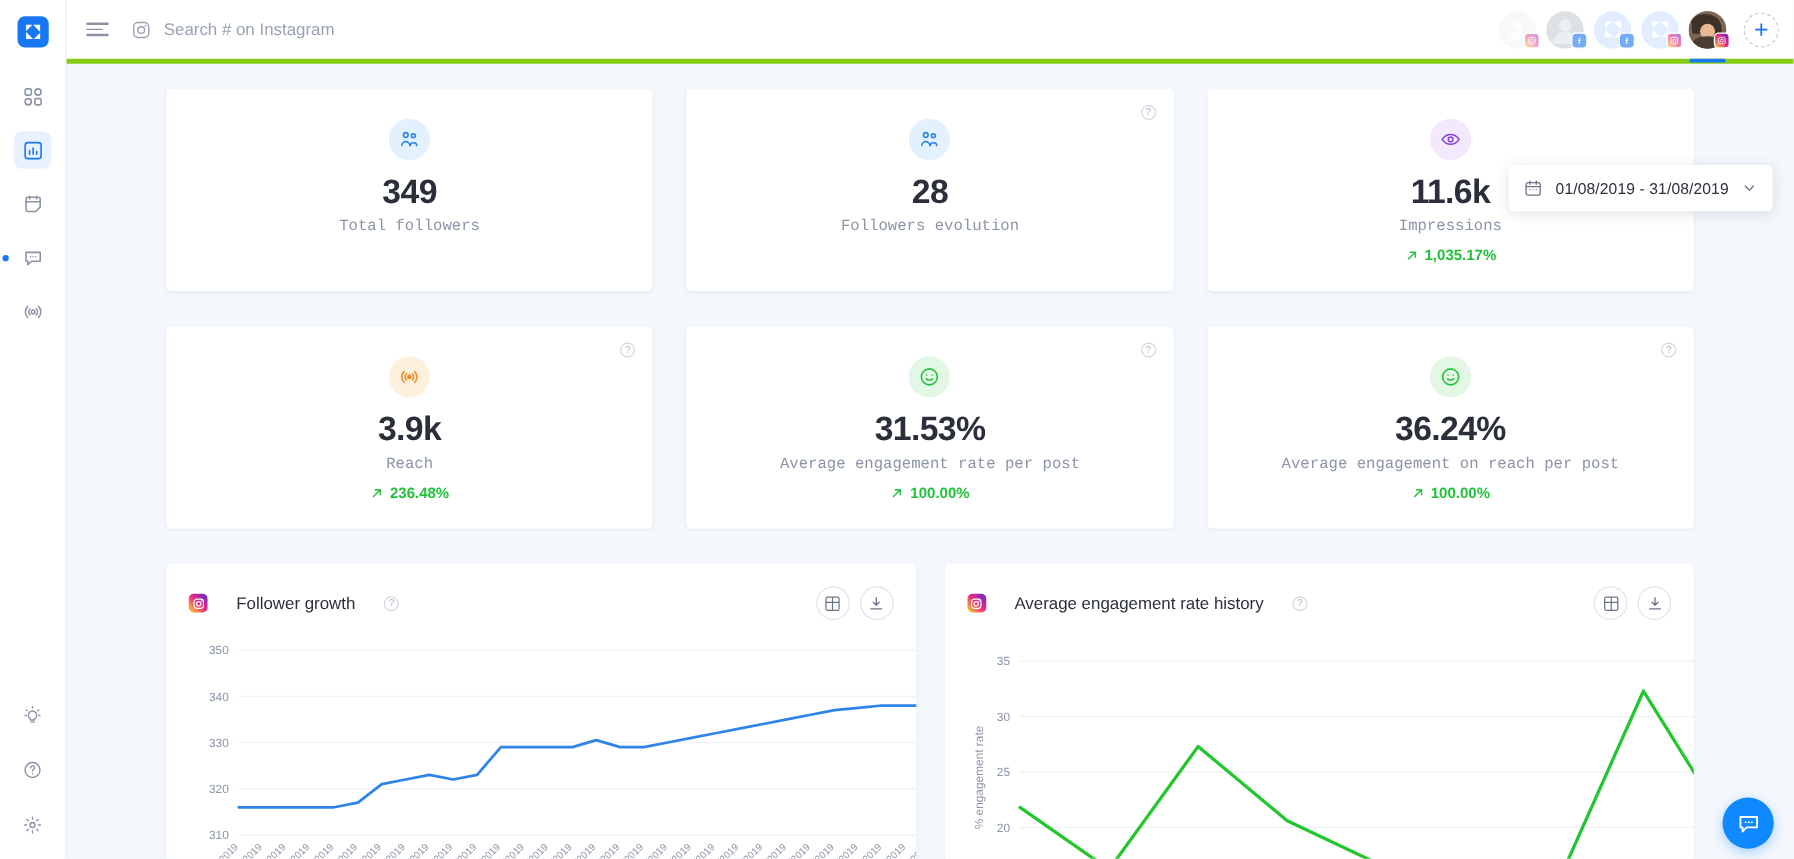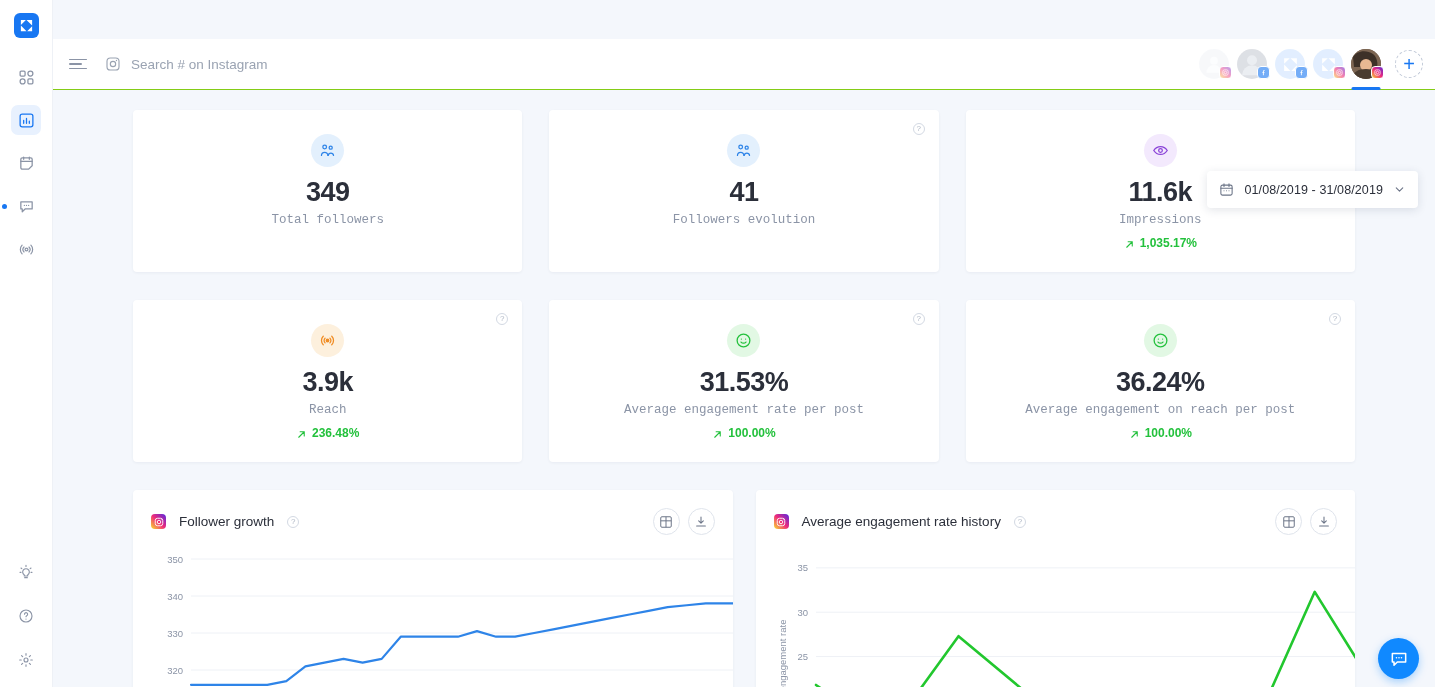--- a/index.html
+++ b/index.html
@@ -40,23 +40,23 @@
   .nav-bottom {
     margin-top: auto; margin-bottom: 12px;
     display: flex; flex-direction: column; align-items: center; gap: 14px;
   }
 
   
   .main { flex: 1; display: flex; flex-direction: column; min-width: 0; position: relative; }
 
   
   .topbar {
-    height: 51px; background: #fff; border-bottom: 1px solid #84cc16;
+    height: 51px; background: #fff; border-bottom: 4px solid #84cc16;
     display: flex; align-items: center; padding: 0 12px 0 16px;
-    flex: 0 0 51px; position: relative; z-index: 15; margin-top: 39px;
+    flex: 0 0 51px; position: relative; z-index: 15;
   }
   .hamburger { width: 18px; display: flex; flex-direction: column; gap: 3px; cursor: pointer; margin-right: 18px; }
   .hamburger i { display: block; height: 1.6px; background: #8b94a6; border-radius: 2px; }
   .hamburger i:nth-child(2) { width: 13px; }
   .search-wrap { display: flex; align-items: center; gap: 10px; flex: 1; }
   .search-input {
     border: none; outline: none; background: transparent;
     font-family: inherit; font-size: 13.5px; color: #4a5264; width: 320px;
   }
   .search-input::placeholder { color: #9aa3b2; }
@@ -106,21 +106,21 @@
   .kpi-icon {
     width: 33px; height: 33px; border-radius: 50%;
     display: flex; align-items: center; justify-content: center; margin-bottom: 10px;
   }
   .kpi-icon.blue { background: #e3f0fd; color: #2e84e8; }
   .kpi-icon.purple { background: #f3e9fd; color: #8b44d8; }
   .kpi-icon.orange { background: #fdf0dd; color: #f08c23; }
   .kpi-icon.green { background: #e2f8e4; color: #23c13c; }
   .kpi-value { font-size: 27px; font-weight: 700; letter-spacing: -.5px; color: #2b2f3a; line-height: 1.15; }
   .kpi-label { font-size: 12.5px; color: #8b94a6; margin-top: 5px; font-family: Liberation Mono, monospace; }
-  .kpi-delta { display: flex; align-items: flex-end; gap: 5px; margin-top: 9px; font-size: 12px; color: #23c13c; font-weight: 600; }
+  .kpi-delta { display: flex; align-items: center; gap: 5px; margin-top: 9px; font-size: 12px; color: #23c13c; font-weight: 600; }
   .help-dot {
     position: absolute; top: 13px; right: 14px;
     width: 12px; height: 12px; border-radius: 50%;
     border: 1px solid #d3d9e3; color: #aeb6c4;
     font-size: 8px; line-height: 10px; text-align: center; cursor: pointer;
   }
 
   
   .datepicker {
     position: absolute; top: 81px; right: 17px; z-index: 30;
@@ -130,21 +130,21 @@
   }
   .dp-text { font-size: 12.5px; color: #2b2f3a; letter-spacing: .1px; flex: 1; }
 
   
   .charts { display: flex; gap: 23px; }
   .chart-card {
     flex: 1; background: #fff; border-radius: 4px;
     box-shadow: 0 1px 3px rgba(30,45,80,.06);
     padding: 18px 18px 0 18px; position: relative; height: 290px; overflow: hidden;
   }
-  .chart-head { display: flex; align-items: center; gap: 13px; }
+  .chart-head { display: flex; align-items: center; gap: 23px; }
   .ig-icon {
     width: 15px; height: 15px; border-radius: 4px;
     background: linear-gradient(45deg,#f9ce34 5%,#ee2a7b 50%,#6228d7 95%);
     display: flex; align-items: center; justify-content: center; flex: 0 0 15px;
   }
   .chart-title { font-size: 13.5px; color: #2b2f3a; }
   .chart-help {
     width: 12px; height: 12px; border-radius: 50%; border: 1px solid #d3d9e3;
     color: #aeb6c4; font-size: 8px; line-height: 10px; text-align: center; cursor: pointer;
   }
@@ -374,21 +374,21 @@
         <div class="card">
           <span class="help-dot">?</span>
           <div class="kpi-icon blue">
             <svg width="17" height="17" viewBox="0 0 24 24" fill="none" stroke="currentColor" stroke-width="1.8">
               <circle cx="8" cy="7" r="2.6"></circle>
                 <path d="M3.5 19a4.5 4.5 0 019 0" stroke-linecap="round"></path>
               <circle cx="16.5" cy="8" r="2.2"></circle>
                 <path d="M13 19a3.8 3.8 0 017.5 0" stroke-linecap="round"></path>
             </svg>
           </div>
-          <div class="kpi-value">41</div>
+          <div class="kpi-value">28</div>
           <div class="kpi-label">Followers evolution</div>
         </div>
 
         <div class="card">
           <div class="kpi-icon purple">
             <svg width="17" height="17" viewBox="0 0 24 24" fill="none" stroke="currentColor" stroke-width="1.8">
               <path d="M2.5 12S6 6.5 12 6.5 21.5 12 21.5 12 18 17.5 12 17.5 2.5 12 2.5 12z"></path>
               <circle cx="12" cy="12" r="2.6"></circle>
             </svg>
           </div>

